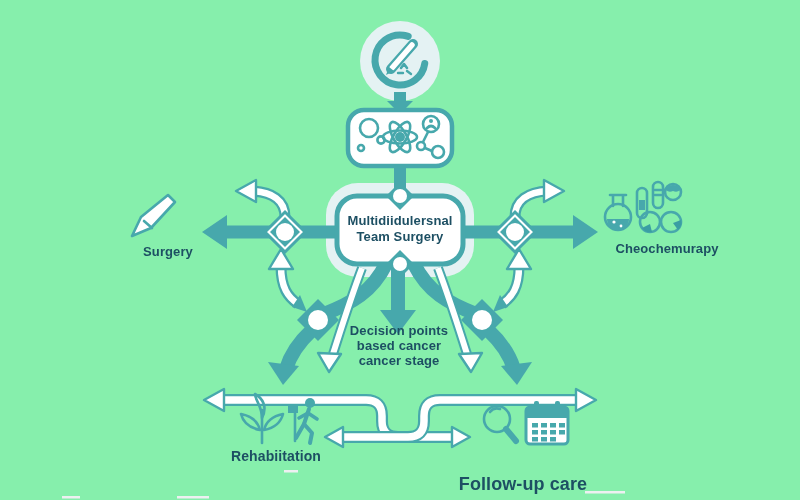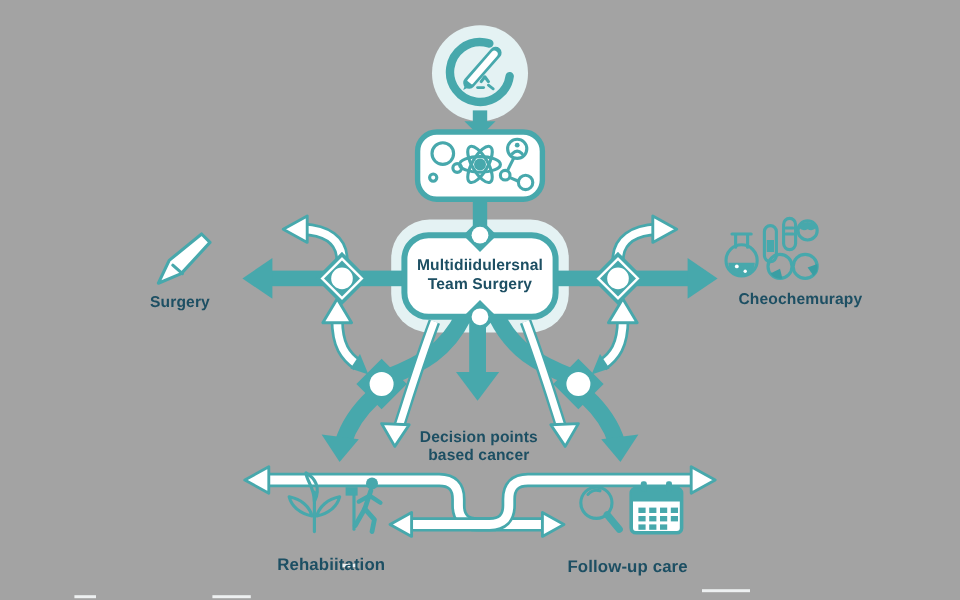--- a/index.html
+++ b/index.html
@@ -5,21 +5,21 @@
   :root{
     --teal:#47a8ac;
     --teal-dark:#3a9ea3;
     --glow:#e4f2f3;
     --ink:#1d4f63;
     --faint:#edf0f1;
   }
   html,body{margin:0;padding:0;}
   body{width:800px;height:500px;background:#ffffff;overflow:hidden;
        font-family:"Liberation Sans", sans-serif;}
-  .stage{position:relative;width:800px;height:500px;background:#a3a3a3;}
+  .stage{position:relative;width:800px;height:500px;background:#86efac;}
   .stage svg{position:absolute;left:0;top:0;}
   .lbl{position:absolute;color:var(--ink);font-weight:700;text-align:center;
        line-height:16px;font-size:13px;letter-spacing:.1px;}
   .lbl .ln{display:block;}
   
   .tfill{fill:var(--teal);}
   .tdark{fill:var(--teal-dark);}
   .tube-o{stroke:var(--teal);fill:none;stroke-linecap:butt;}
   .tube-i{stroke:#ffffff;fill:none;stroke-linecap:butt;}
   .hhead{fill:#ffffff;stroke:var(--teal);stroke-width:2.4;stroke-linejoin:round;}
@@ -262,26 +262,27 @@
       <rect x="284" y="470" width="14" height="2.5" class="faintmark"></rect>
       <rect x="585" y="491" width="40" height="2.5" class="faintmark"></rect>
     </g>
   </svg>
 
   <div class="lbl" style="left:337px;top:213px;width:126px;">
     <span class="ln">Multidiidulersnal</span>
     <span class="ln">Team Surgery</span>
   </div>
 
-  <div class="lbl" style="left:100px;top:244px;width:100px;text-align:center;">Surgery</div>
+  <div class="lbl" style="left:118px;top:244px;width:100px;text-align:center;">Surgery</div>
 
   <div class="lbl" style="left:605px;top:241px;width:124px;">Cheochemurapy</div>
 
-  <div class="lbl" style="left:337px;top:356px;width:124px;line-height:15px;">
+  <div class="lbl" style="left:337px;top:323px;width:124px;line-height:15px;">
     <span class="ln">Decision points</span>
     <span class="ln">based cancer</span>
+    <span class="ln">cancer stage</span>
   </div>
 
-  <div class="lbl" style="left:206px;top:462px;width:140px;font-size:14px;">Rehabiitation</div>
-
-  <div class="lbl" style="left:453px;top:464px;width:140px;font-size:14px;">Follow-up care</div>
+  <div class="lbl" style="left:206px;top:448px;width:140px;font-size:14px;">Rehabiitation</div>
+
+  <div class="lbl" style="left:453px;top:476px;width:140px;font-size:18px;">Follow-up care</div>
 
 </div>
 
 </body></html>

